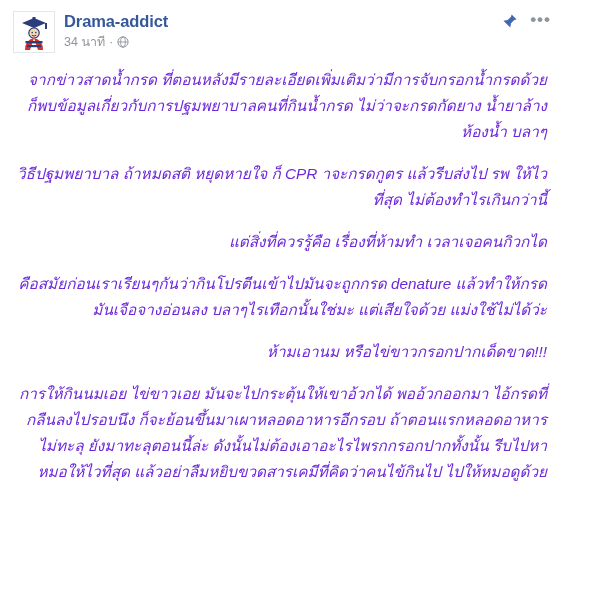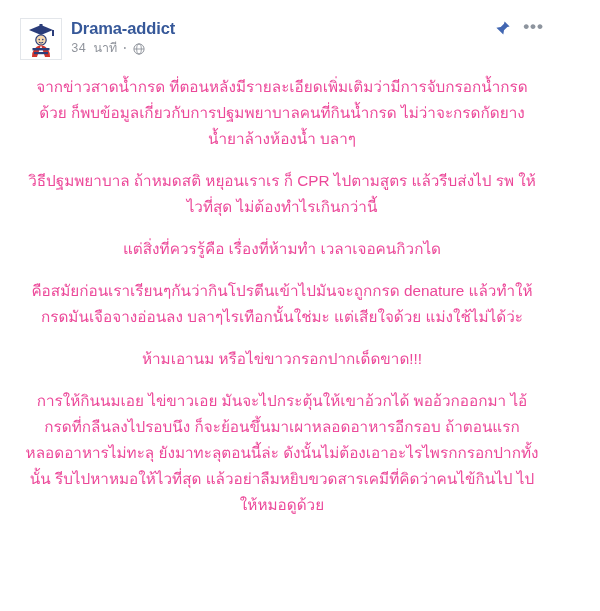--- a/index.html
+++ b/index.html
@@ -7,21 +7,21 @@
   body {
     width: 600px;
     height: 611px;
     background: #ffffff;
     font-family: "Liberation Sans", sans-serif;
     overflow: hidden;
   }
   .post {
     width: 564px;
     background: #ffffff;
-    padding: 8px;
+    padding: 1px;
   }
   .post-header {
     display: flex;
     align-items: flex-start;
     padding: 10px 12px 6px 12px;
     position: relative;
   }
   .avatar {
     width: 42px;
     height: 42px;
@@ -44,21 +44,20 @@
     font-weight: bold;
     line-height: 19px;
     letter-spacing: -0.1px;
   }
   .meta-line {
     display: flex;
     color: #90949c;
     font-size: 12.5px;
     line-height: 16px;
     margin-top: 3px;
-    font-family: Liberation Mono, monospace;
   }
   .meta-time { color: #90949c; }
   .meta-dot {
     margin: 0 4px;
     color: #90949c;
     font-size: 12px;
   }
   .globe-icon { display: inline-flex; align-items: center; }
   .header-actions {
     display: flex;
@@ -74,25 +73,26 @@
     line-height: 14px;
     letter-spacing: 1px;
     font-weight: bold;
     cursor: pointer;
   }
   .post-body {
     padding: 8px 16px 12px 16px;
   }
   .post-body p {
     margin: 0 0 16px 0;
-    color: #ec4899;
+    color: #6d28d9;
     font-size: 15.3px;
     line-height: 26px;
-    text-align: center;
+    text-align: right;
     word-wrap: break-word;
+    font-style: italic;
   }
   .post-body p:last-child { margin-bottom: 0; }
 </style>
 </head>
 <body>
 
 <div class="post">
 
   <div class="post-header">
 
@@ -137,20 +137,20 @@
           <path d="M9.6 1.4 L14.6 6.4 L12.3 7.0 L9.0 10.3 L8.3 14.6 L1.4 7.7 L5.7 7.0 L9.0 3.7 Z" fill="#4267b2"></path>
         </svg>
       </span>
       <span class="dots">•••</span>
     </div>
 
   </div>
 
   <div class="post-body">
     <p>จากข่าวสาดน้ำกรด ที่ตอนหลังมีรายละเอียดเพิ่มเติมว่ามีการจับกรอกน้ำกรดด้วย ก็พบข้อมูลเกี่ยวกับการปฐมพยาบาลคนที่กินน้ำกรด ไม่ว่าจะกรดกัดยาง น้ำยาล้างห้องน้ำ บลาๆ</p>
-    <p>วิธีปฐมพยาบาล ถ้าหมดสติ หยุอนเราเร ก็ CPR ไปตามสูตร แล้วรีบส่งไป รพ ให้ไวที่สุด ไม่ต้องทำไรเกินกว่านี้</p>
+    <p>วิธีปฐมพยาบาล ถ้าหมดสติ หยุดหายใจ ก็ CPR าจะกรดกูตร แล้วรีบส่งไป รพ ให้ไวที่สุด ไม่ต้องทำไรเกินกว่านี้</p>
     <p>แต่สิ่งที่ควรรู้คือ เรื่องที่ห้ามทำ เวลาเจอคนกิวกได</p>
     <p>คือสมัยก่อนเราเรียนๆกันว่ากินโปรตีนเข้าไปมันจะถูกกรด denature แล้วทำให้กรดมันเจือจางอ่อนลง บลาๆไรเทือกนั้นใช่มะ แต่เสียใจด้วย แม่งใช้ไม่ได้ว่ะ</p>
     <p>ห้ามเอานม หรือไข่ขาวกรอกปากเด็ดขาด!!!</p>
     <p>การให้กินนมเอย ไข่ขาวเอย มันจะไปกระตุ้นให้เขาอ้วกได้ พออ้วกออกมา ไอ้กรดที่กลืนลงไปรอบนึง ก็จะย้อนขึ้นมาเผาหลอดอาหารอีกรอบ ถ้าตอนแรกหลอดอาหารไม่ทะลุ ยังมาทะลุตอนนี้ล่ะ ดังนั้นไม่ต้องเอาอะไรไพรกกรอกปากทั้งนั้น รีบไปหาหมอให้ไวที่สุด แล้วอย่าลืมหยิบขวดสารเคมีที่คิดว่าคนไข้กินไป ไปให้หมอดูด้วย</p>
   </div>
 
 </div>
 
 </body></html>

